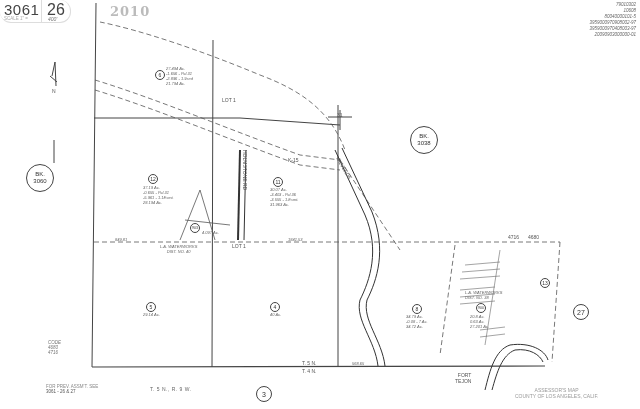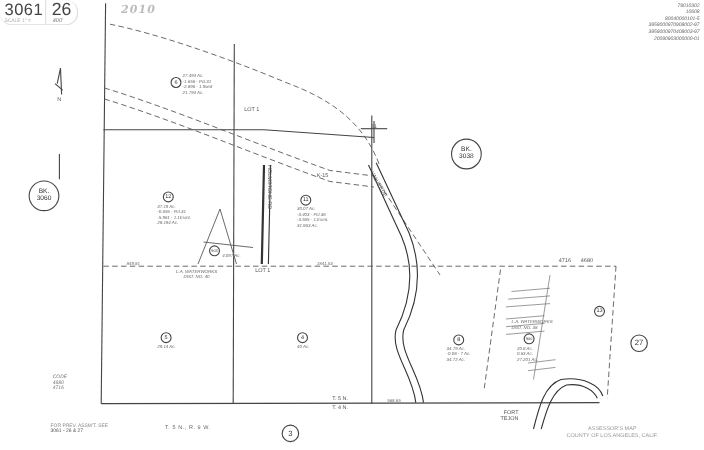--- a/index.html
+++ b/index.html
@@ -4,21 +4,21 @@
 <style>
   html, body { margin: 0; padding: 0; background: #ffffff; }
   body { width: 640px; height: 409px; position: relative; overflow: hidden; font-family: "Liberation Sans", sans-serif; color: #333; }
   .map { position: absolute; left: 0; top: 0; width: 640px; height: 409px; }
   .hdr-box { position: absolute; left: 0; top: 0; width: 70px; height: 22px; border-right: 1px solid #ddd; border-bottom: 1px solid #ddd; border-radius: 11px; }
   .hdr-book { position: absolute; left: 4px; top: 1px; font-size: 15px; color: #444; letter-spacing: 0.5px; }
   .hdr-page { position: absolute; left: 47px; top: 1px; font-size: 16px; color: #444; }
   .hdr-divider { position: absolute; left: 41px; top: 0; width: 1px; height: 22px; background: #ddd; }
   .scale { position: absolute; left: 4px; top: 16px; font-size: 4.5px; color: #aaa; }
   .scale-val { position: absolute; left: 48px; top: 16px; font-size: 5px; color: #777; font-style: italic; }
-  .stamp { position: absolute; left: 110px; top: 4px; font-family: "DejaVu Serif", serif; font-size: 10px; color: #bbb; font-weight: bold; letter-spacing: 1px; font-style: italic; }
+  .stamp { position: absolute; left: 110px; top: 4px; font-family: "DejaVu Serif", serif; font-size: 13px; color: #bbb; font-weight: bold; letter-spacing: 1px; }
   .codes { position: absolute; left: 556px; top: 2px; font-size: 4.5px; color: #666; line-height: 6px; text-align: right; font-style: italic; width: 80px; }
   .txt { position: absolute; white-space: nowrap; }
   .lbl-small { font-size: 5px; color: #555; }
   .lbl-tiny { font-size: 4px; color: #666; font-style: italic; }
   .circ { position: absolute; border: 1px solid #444; border-radius: 50%; display: flex; align-items: center; justify-content: center; color: #333; }
   .bk { width: 26px; height: 26px; font-size: 6px; flex-direction: column; line-height: 7px; }
   .parcel-num { width: 8px; height: 8px; font-size: 5px; }
   .footer-note { position: absolute; left: 46px; top: 384px; font-size: 4.5px; color: #888; line-height: 5px; }
   .code-left { position: absolute; left: 48px; top: 340px; font-size: 4.5px; color: #777; line-height: 5px; font-style: italic; }
   .twp { position: absolute; left: 150px; top: 386px; font-size: 5px; color: #666; letter-spacing: 0.5px; }

